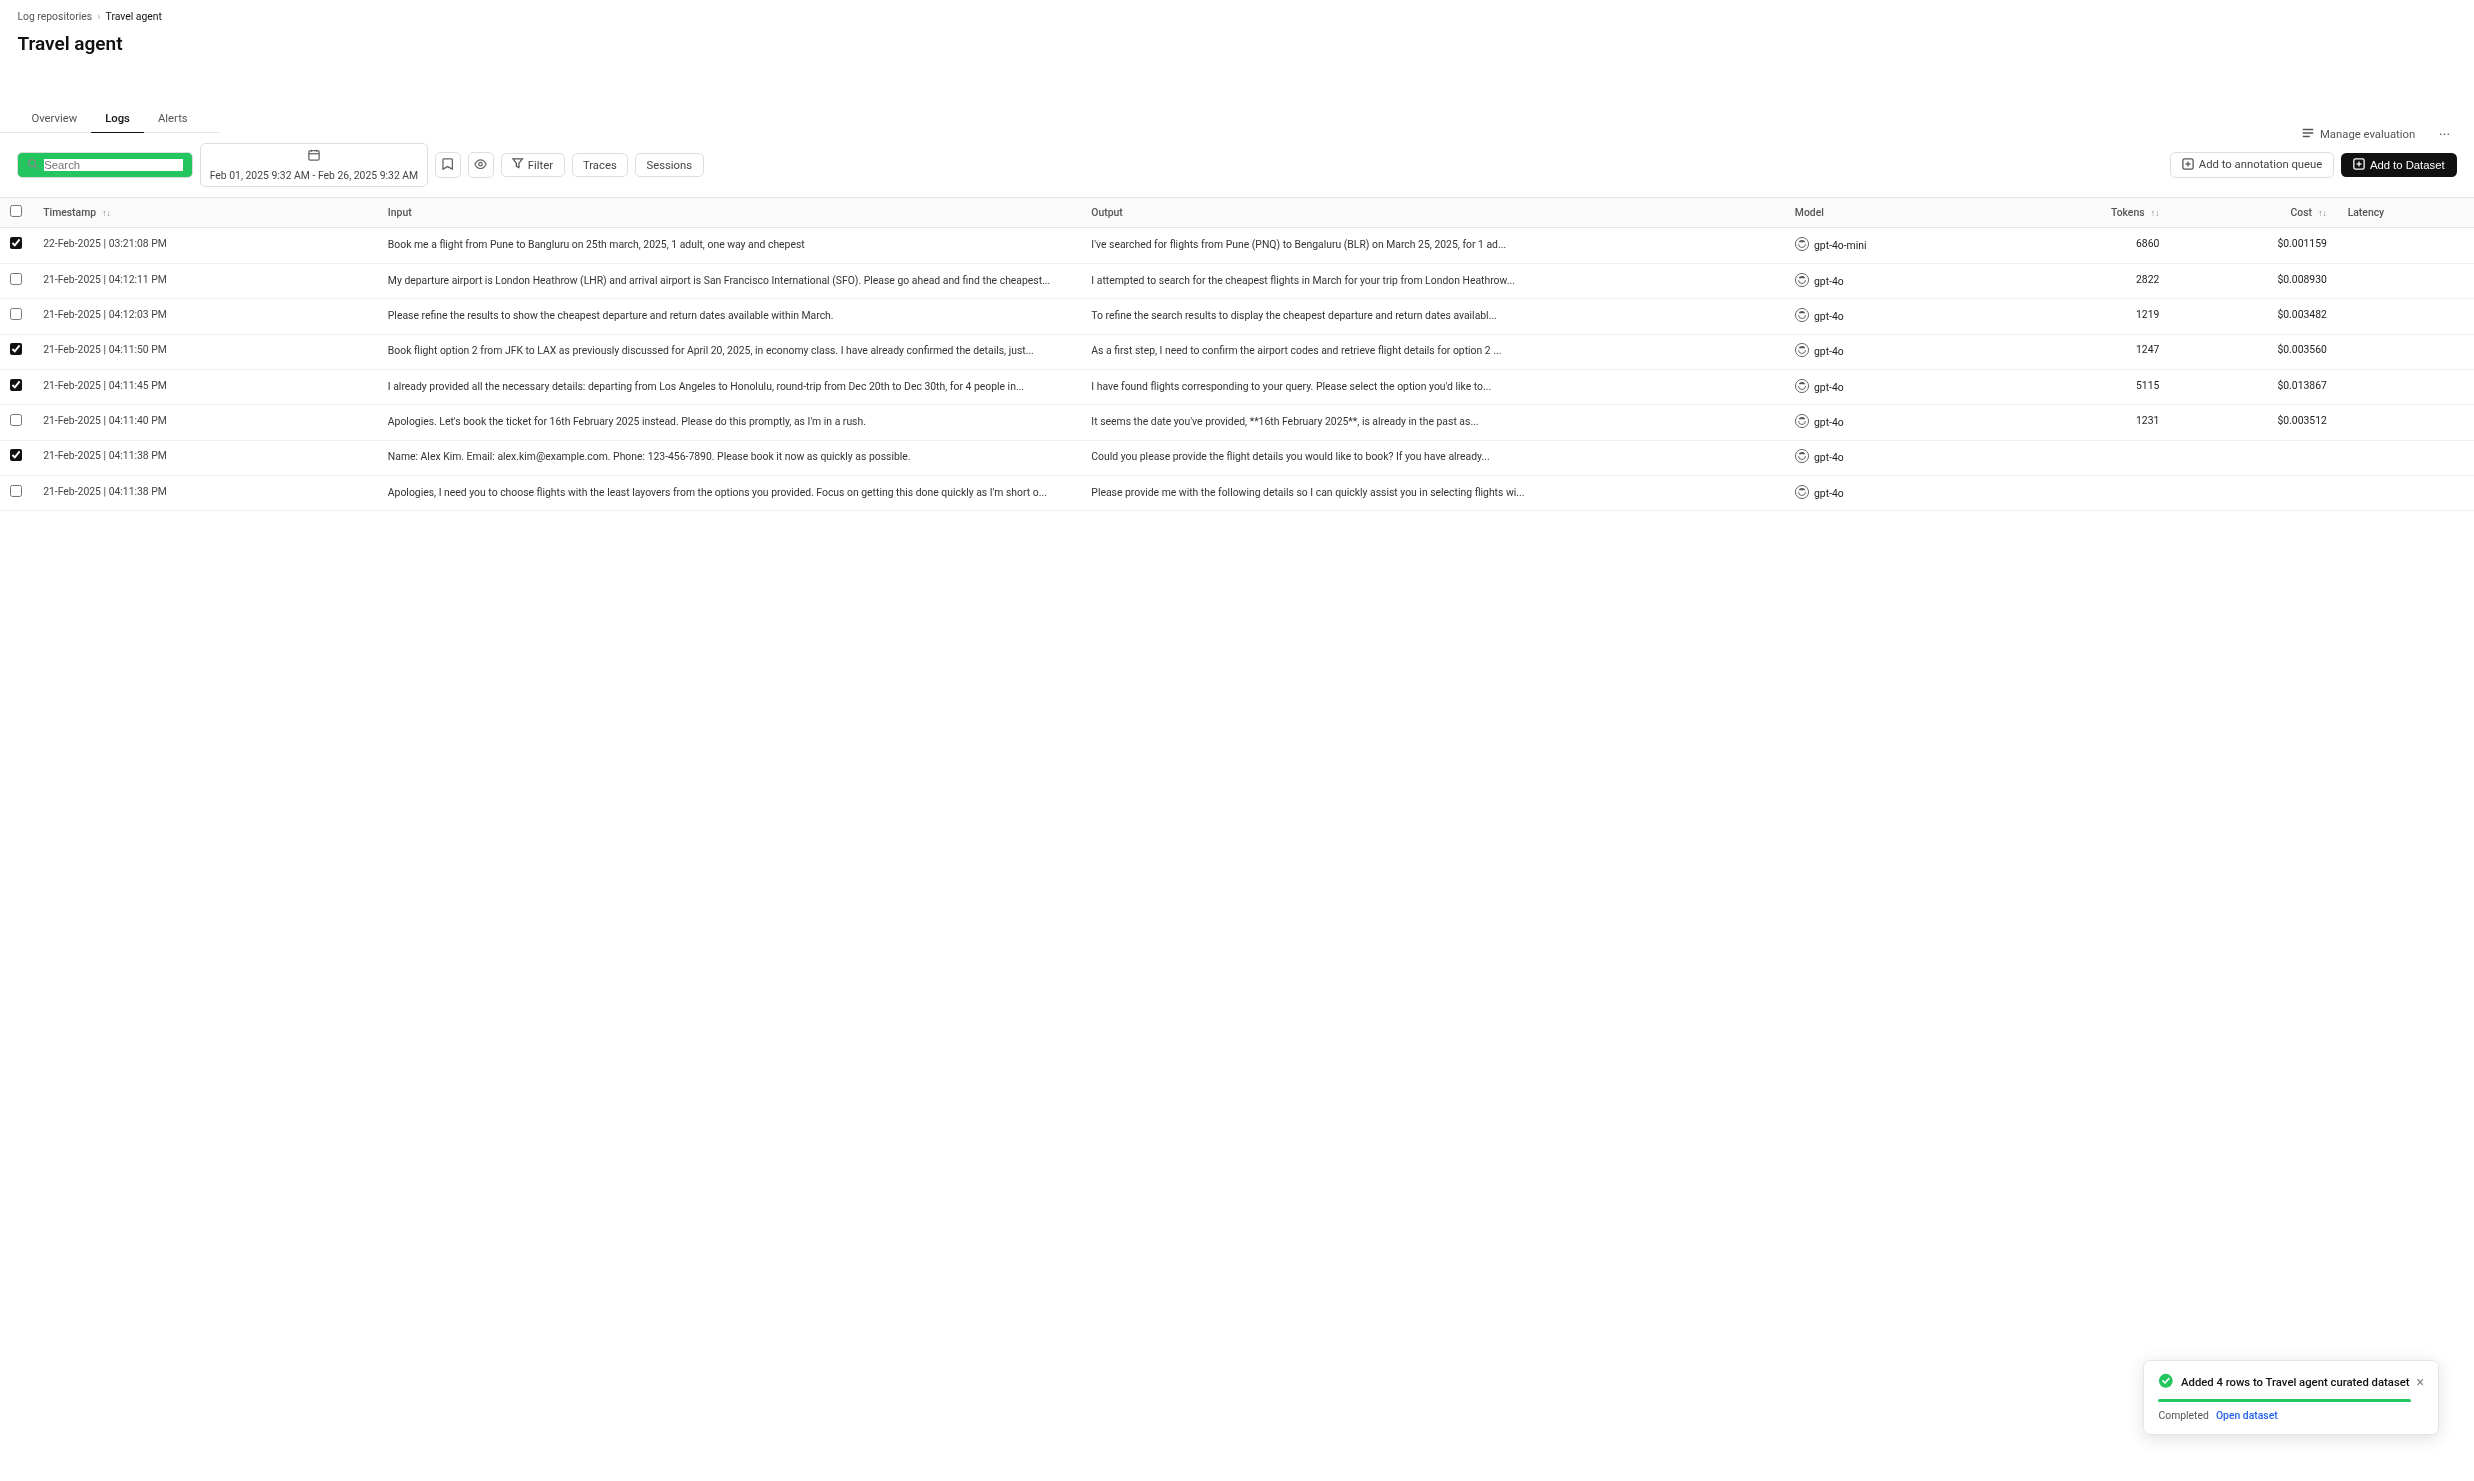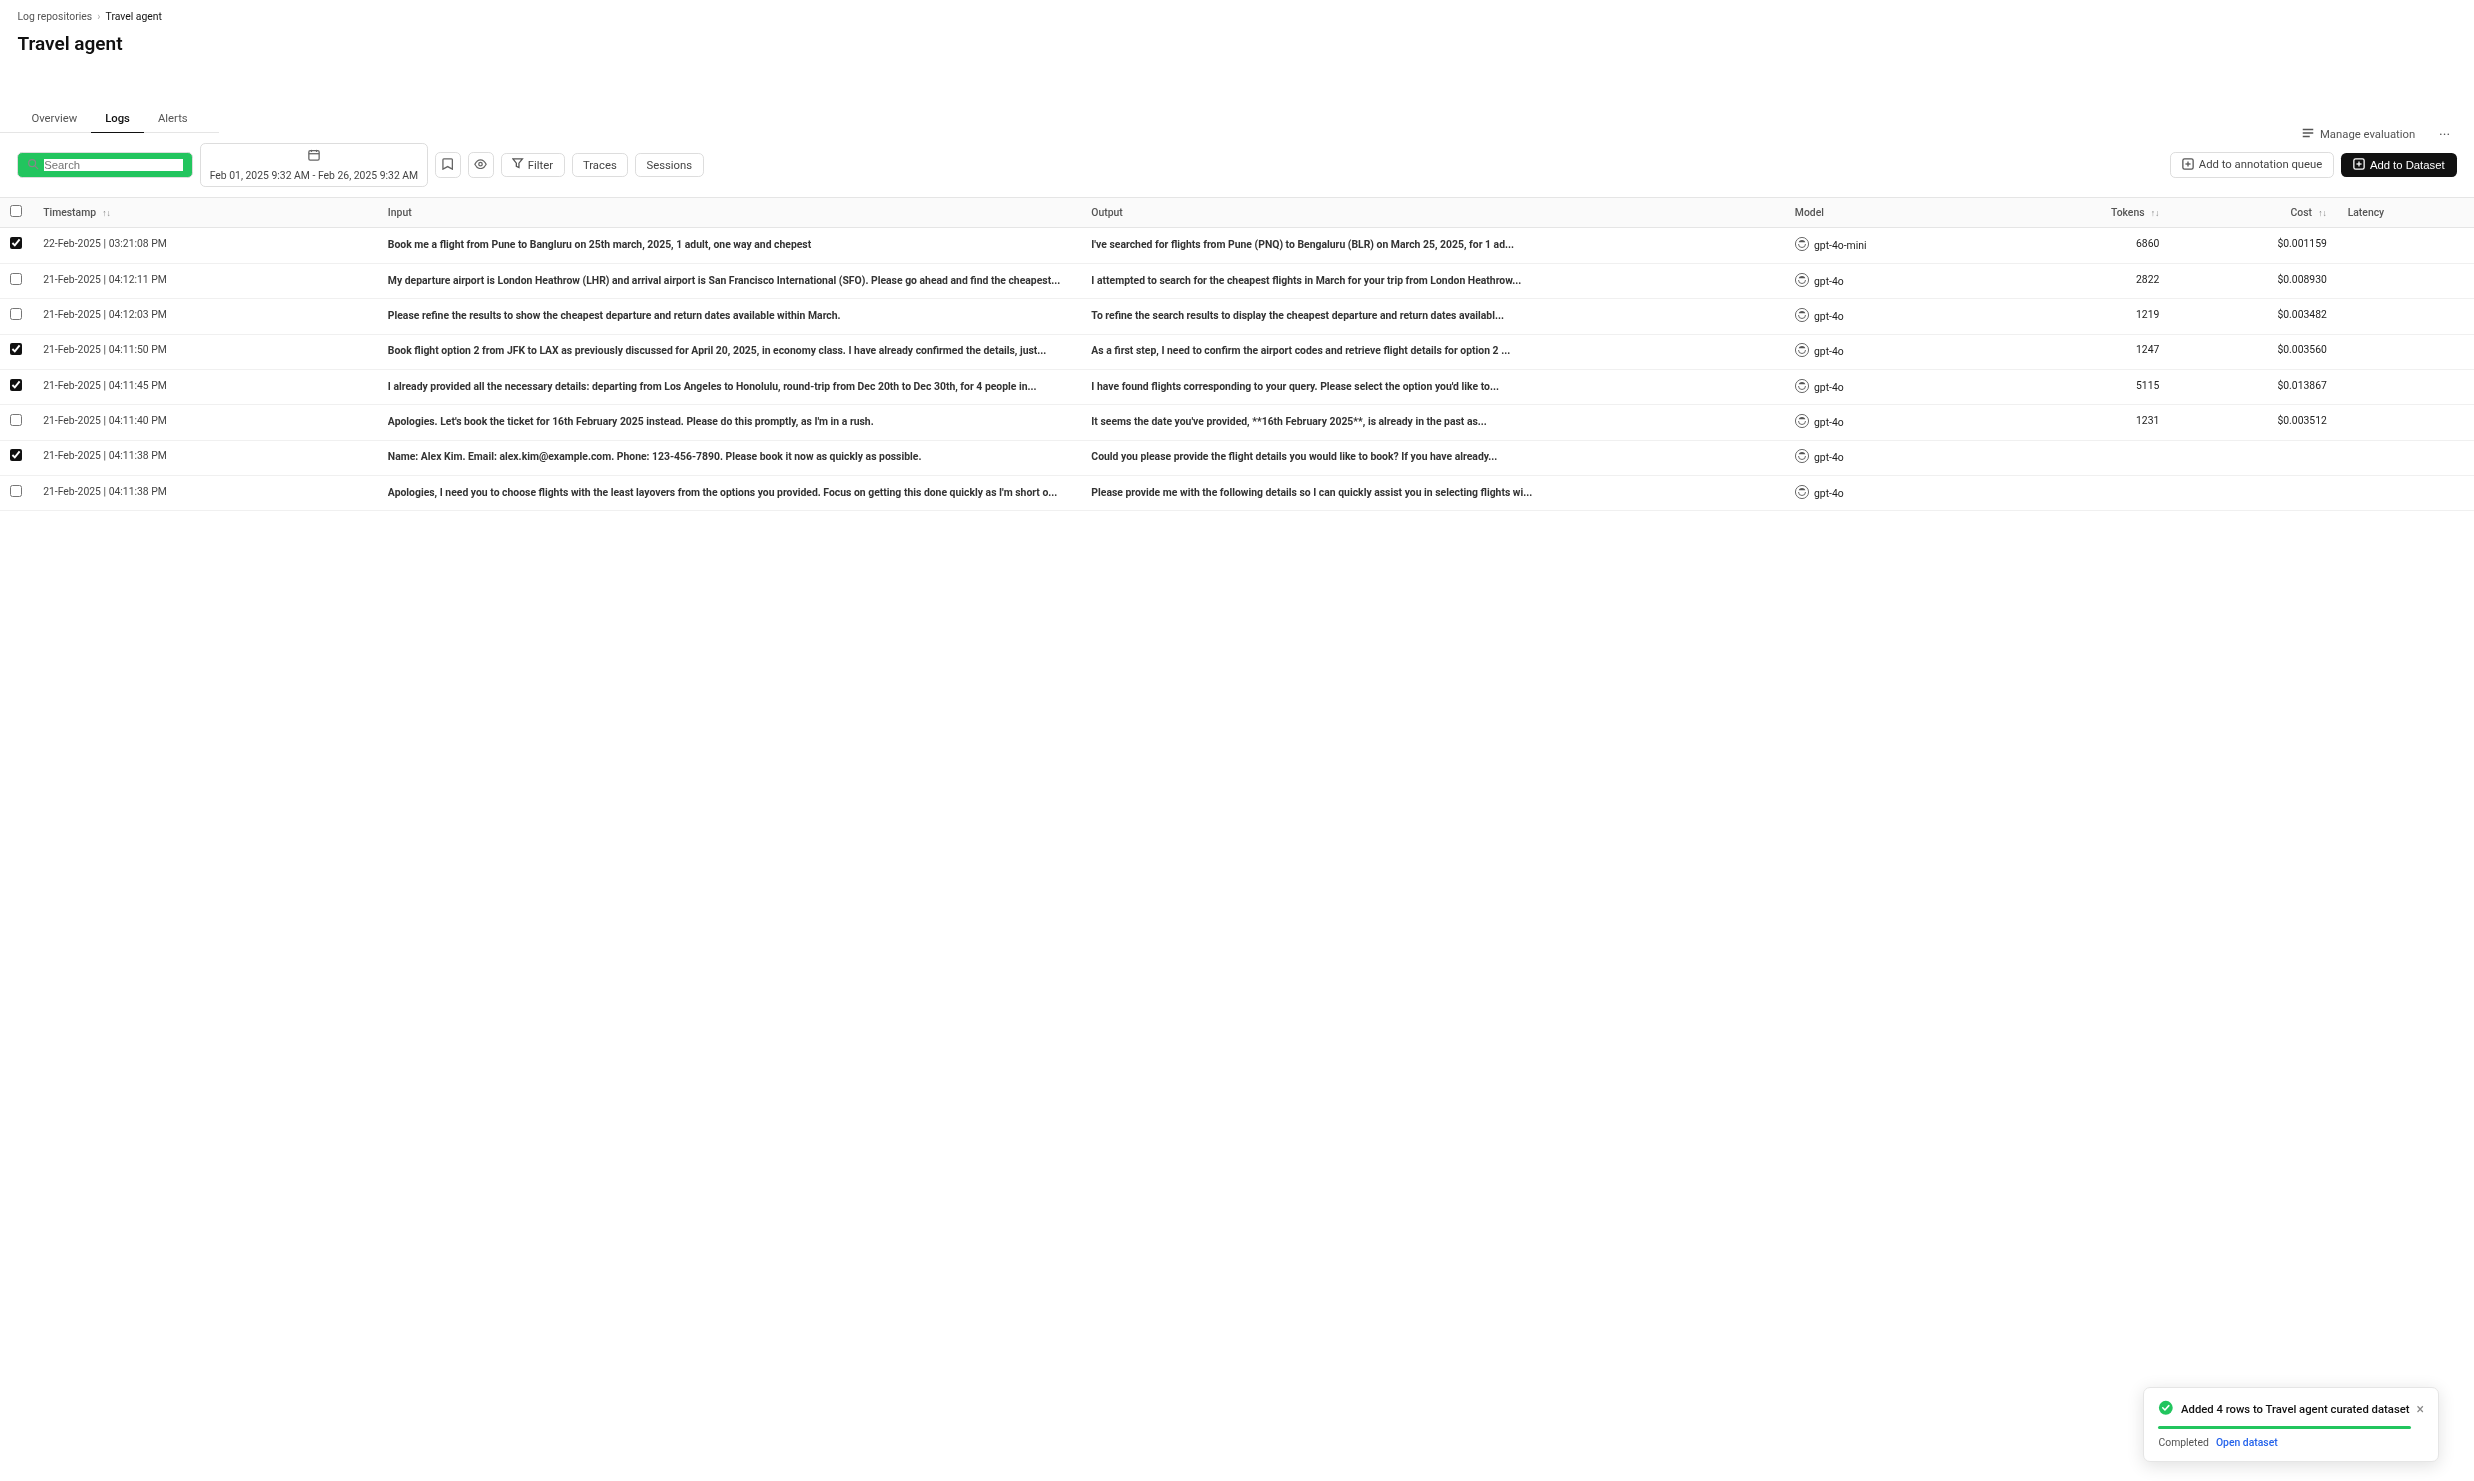--- a/index.html
+++ b/index.html
@@ -52,30 +52,30 @@
     
     td { padding: 8.7px 10.4px; vertical-align: top; font-size: 10.4px; color: #222; }
     td.timestamp { white-space: nowrap; color: #444; font-size: 10.4px; min-width: 139px; }
     td.input-col { max-width: 295px; color: #333; }
     td.output-col { max-width: 295px; color: #333; }
     td.model-col { white-space: nowrap; }
     td.tokens-col { white-space: nowrap; text-align: right; }
     td.cost-col { white-space: nowrap; text-align: right; }
     td.latency-col { white-space: nowrap; }
     
-    .text-clamp { display: -webkit-box; -webkit-line-clamp: 2; -webkit-box-orient: vertical; overflow: hidden; line-height: 1.5; font-weight: bold; }
+    .text-clamp { display: -webkit-box; -webkit-line-clamp: 2; -webkit-box-orient: vertical; overflow: hidden; line-height: 1.5; }
     
     .checkbox-cell { width: 31px; text-align: center; }
     input[type="checkbox"] { width: 12px; height: 12px; cursor: pointer; accent-color: #111; }
     
     .model-cell { display: flex; align-items: center; gap: 5.2px; }
     .model-icon { width: 14px; height: 14px; flex-shrink: 0; }
     
     
-    .toast { position: fixed; bottom: 19px; right: 35px; background: #fff; border: 0.9px solid #e5e5e5; border-radius: 7px; padding: 12px 14px; box-shadow: 0 3.5px 17.4px rgba(0,0,0,0.12); min-width: 295px; z-index: 1000; }
+    .toast { position: fixed; bottom: 46px; right: 35px; background: #fff; border: 0.9px solid #e5e5e5; border-radius: 7px; padding: 12px 14px; box-shadow: 0 3.5px 17.4px rgba(0,0,0,0.12); min-width: 295px; z-index: 1000; }
     .toast-header { display: flex; align-items: center; gap: 7px; margin-bottom: 7px; }
     .toast-icon { color: #22c55e; font-size: 14px; }
     .toast-message { flex: 1; font-size: 11.3px; color: #111; font-weight: 500; }
     .toast-close { cursor: pointer; color: #888; font-size: 14px; }
     .toast-progress { height: 3.5px; background: #22c55e; border-radius: 1.7px; width: 95%; }
     .toast-footer { display: flex; align-items: center; gap: 7px; margin-top: 7px; }
     .toast-status { font-size: 10.4px; color: #555; }
     .toast-link { font-size: 10.4px; color: #2563eb; cursor: pointer; text-decoration: none; font-weight: 500; }
   </style>
 </head>

